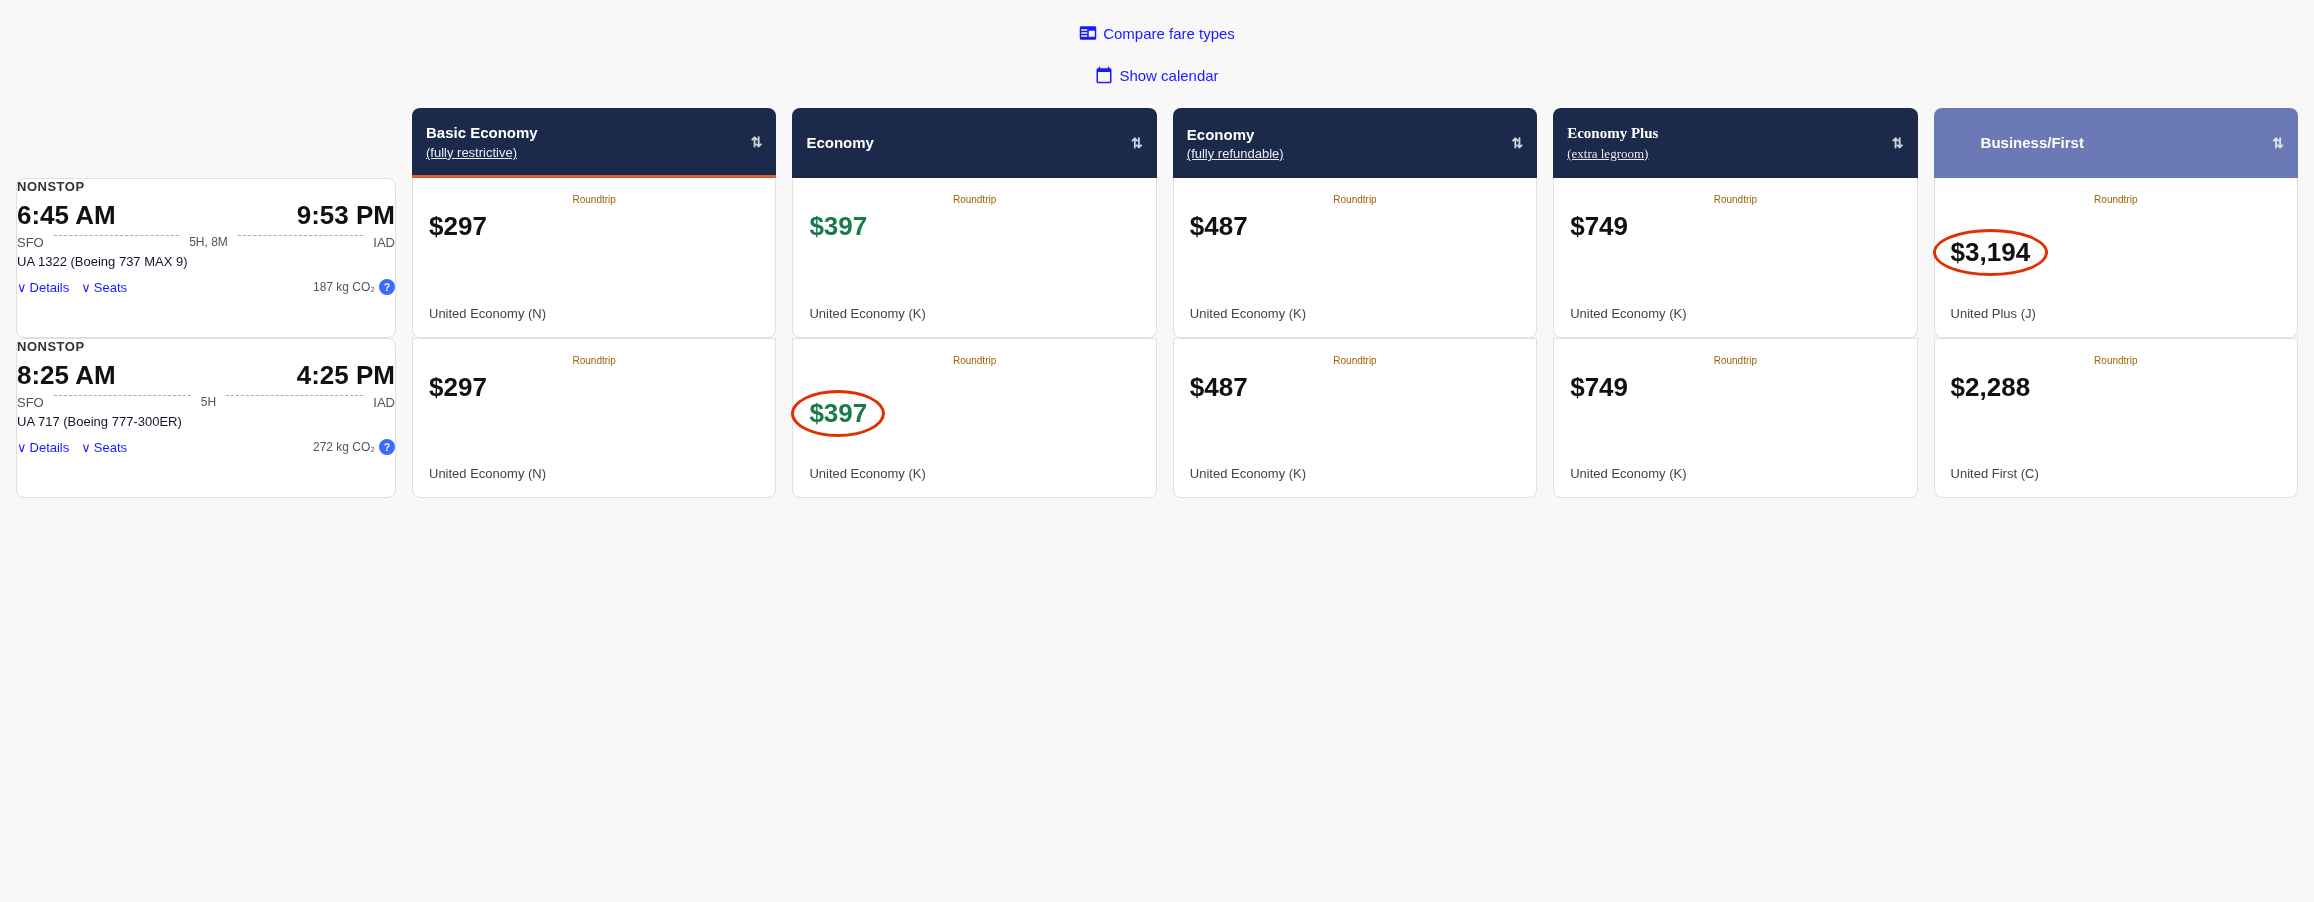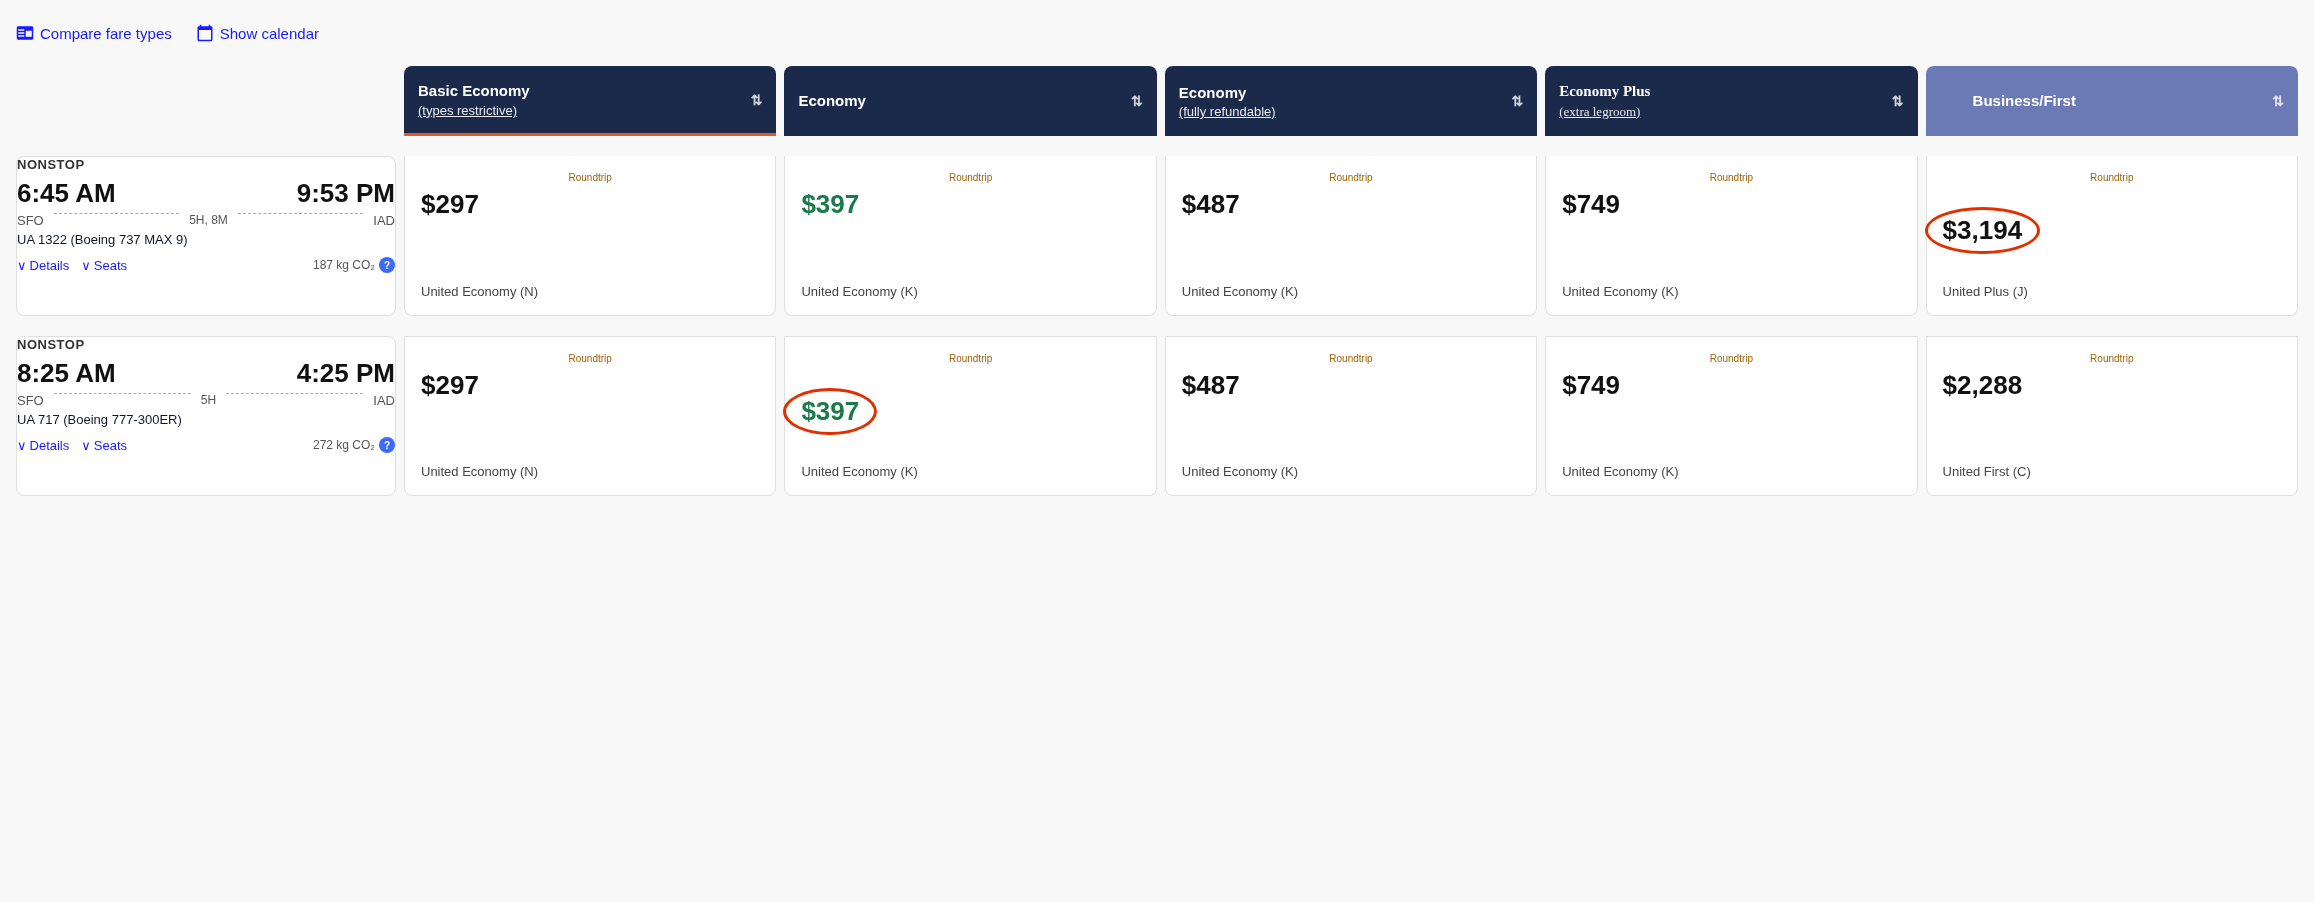--- a/index.html
+++ b/index.html
@@ -8,20 +8,21 @@
       background: #f8f8f8;
       padding: 16px;
     }
 
     .top-bar {
       display: flex;
       align-items: center;
       gap: 24px;
       margin-bottom: 16px;
       padding: 8px 0;
+      flex-direction: column;
     }
 
     .top-bar-link {
       display: flex;
       align-items: center;
       gap: 6px;
       color: #1a1aff;
       font-size: 15px;
       font-weight: 500;
       cursor: pointer;
@@ -231,22 +232,22 @@
     .fare-class {
       font-size: 13px;
       color: #444;
       margin-top: 12px;
     }
 
     
     .grid-row {
       display: grid;
       grid-template-columns: 380px repeat(5, 1fr);
-      gap: 8px;
-      margin-bottom: 20px;
+      gap: 16px;
+      margin-bottom: 0;
     }
 
     
     .price-circled {
       position: relative;
       display: inline-block;
     }
 
     .price-circled::after {
       content: '';
@@ -278,21 +279,21 @@
 </div>
 
 <div id="main-table">
 
   <div class="grid-row">
     <div class="empty-header"></div>
 
     <div class="col-header basic-economy">
       <div class="col-header-text">
         <div class="col-header-title">Basic Economy</div>
-        <div class="col-header-subtitle">(types restrictive)</div>
+        <div class="col-header-subtitle">(fully restrictive)</div>
       </div>
       <span class="sort-icon">⇅</span>
     </div>
 
     <div class="col-header economy">
       <div class="col-header-text">
         <div class="col-header-title">Economy</div>
       </div>
       <span class="sort-icon">⇅</span>
     </div>

